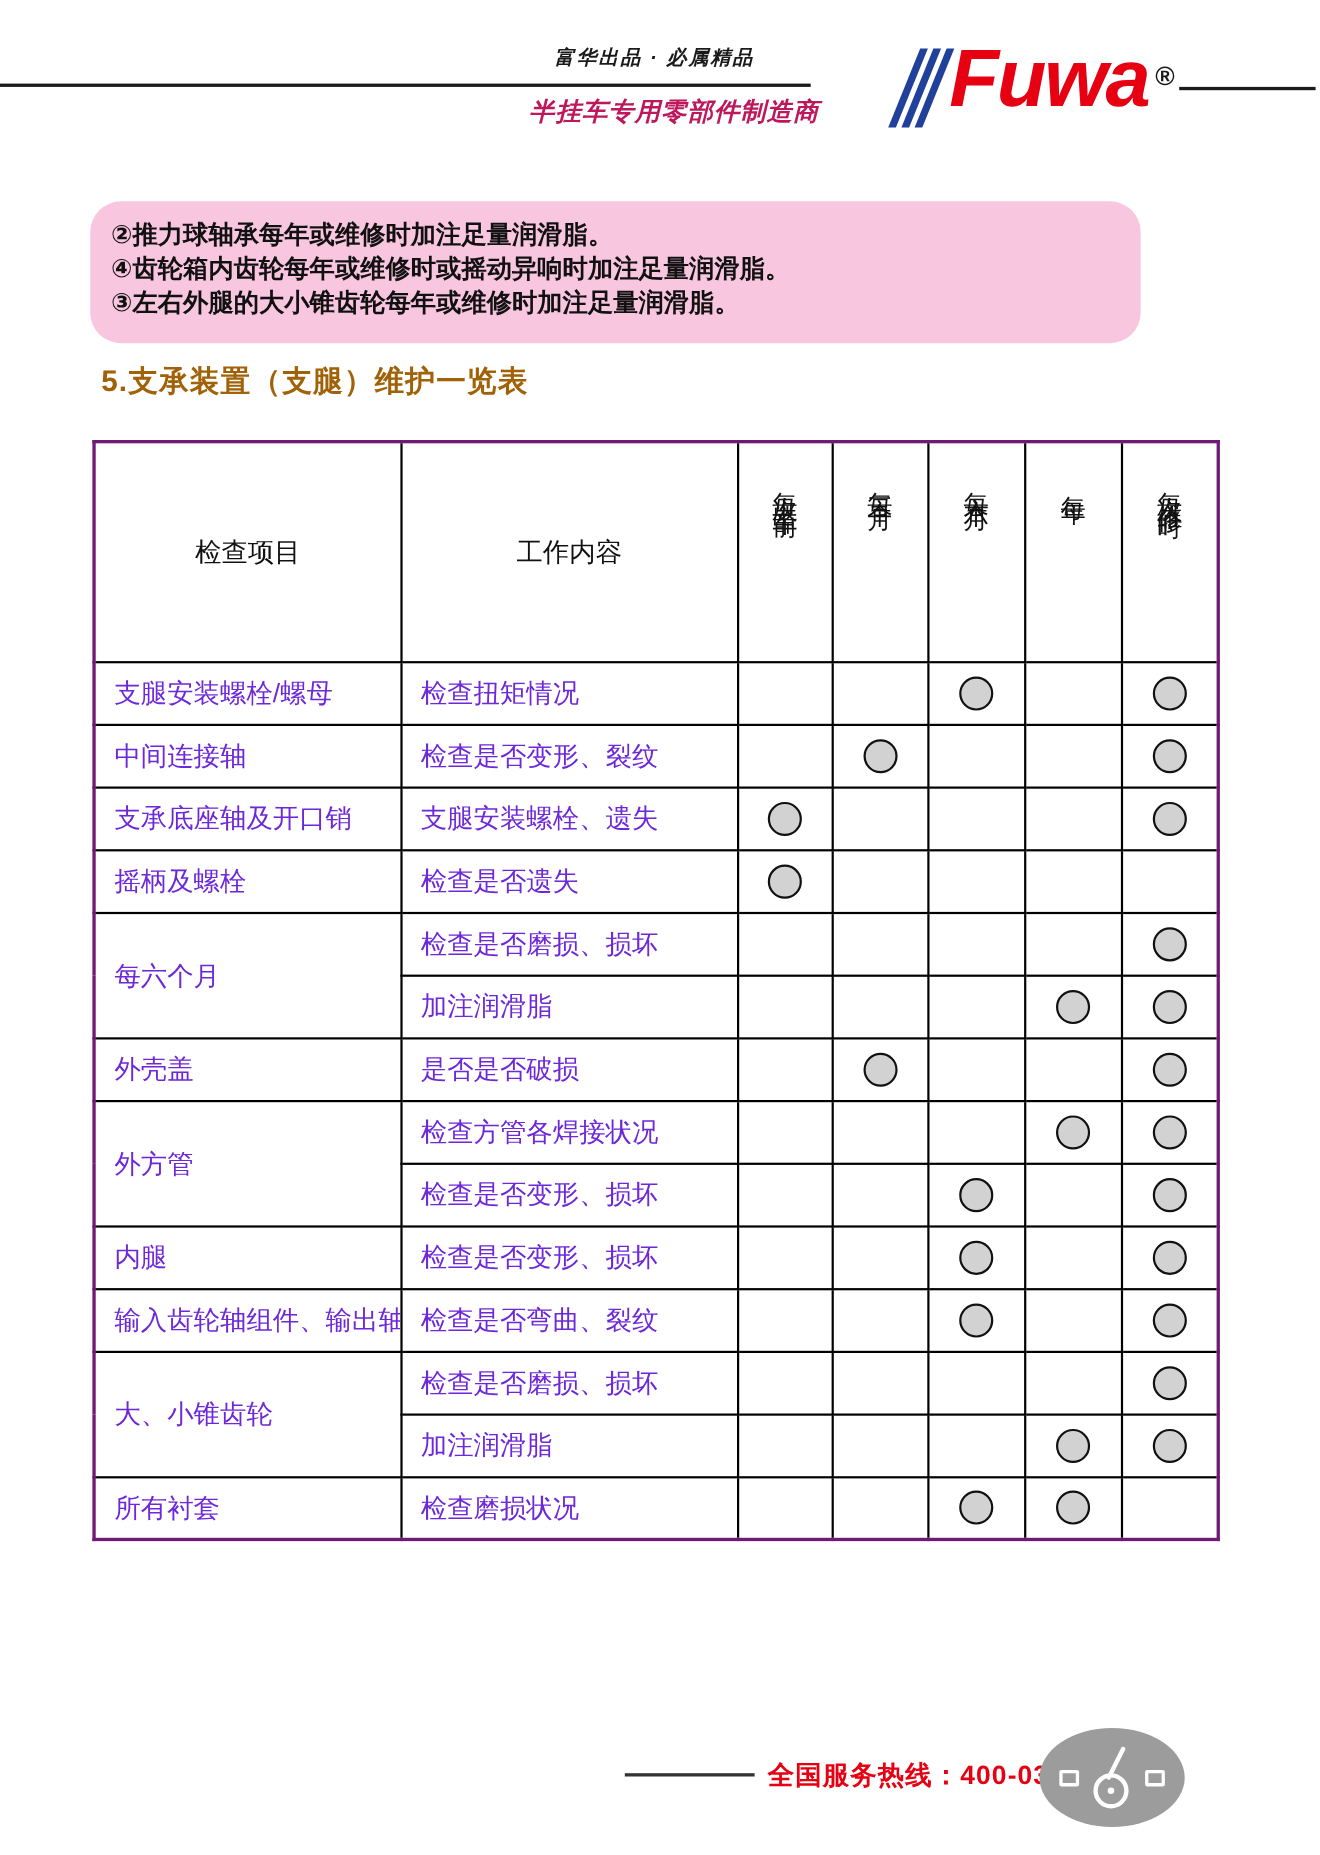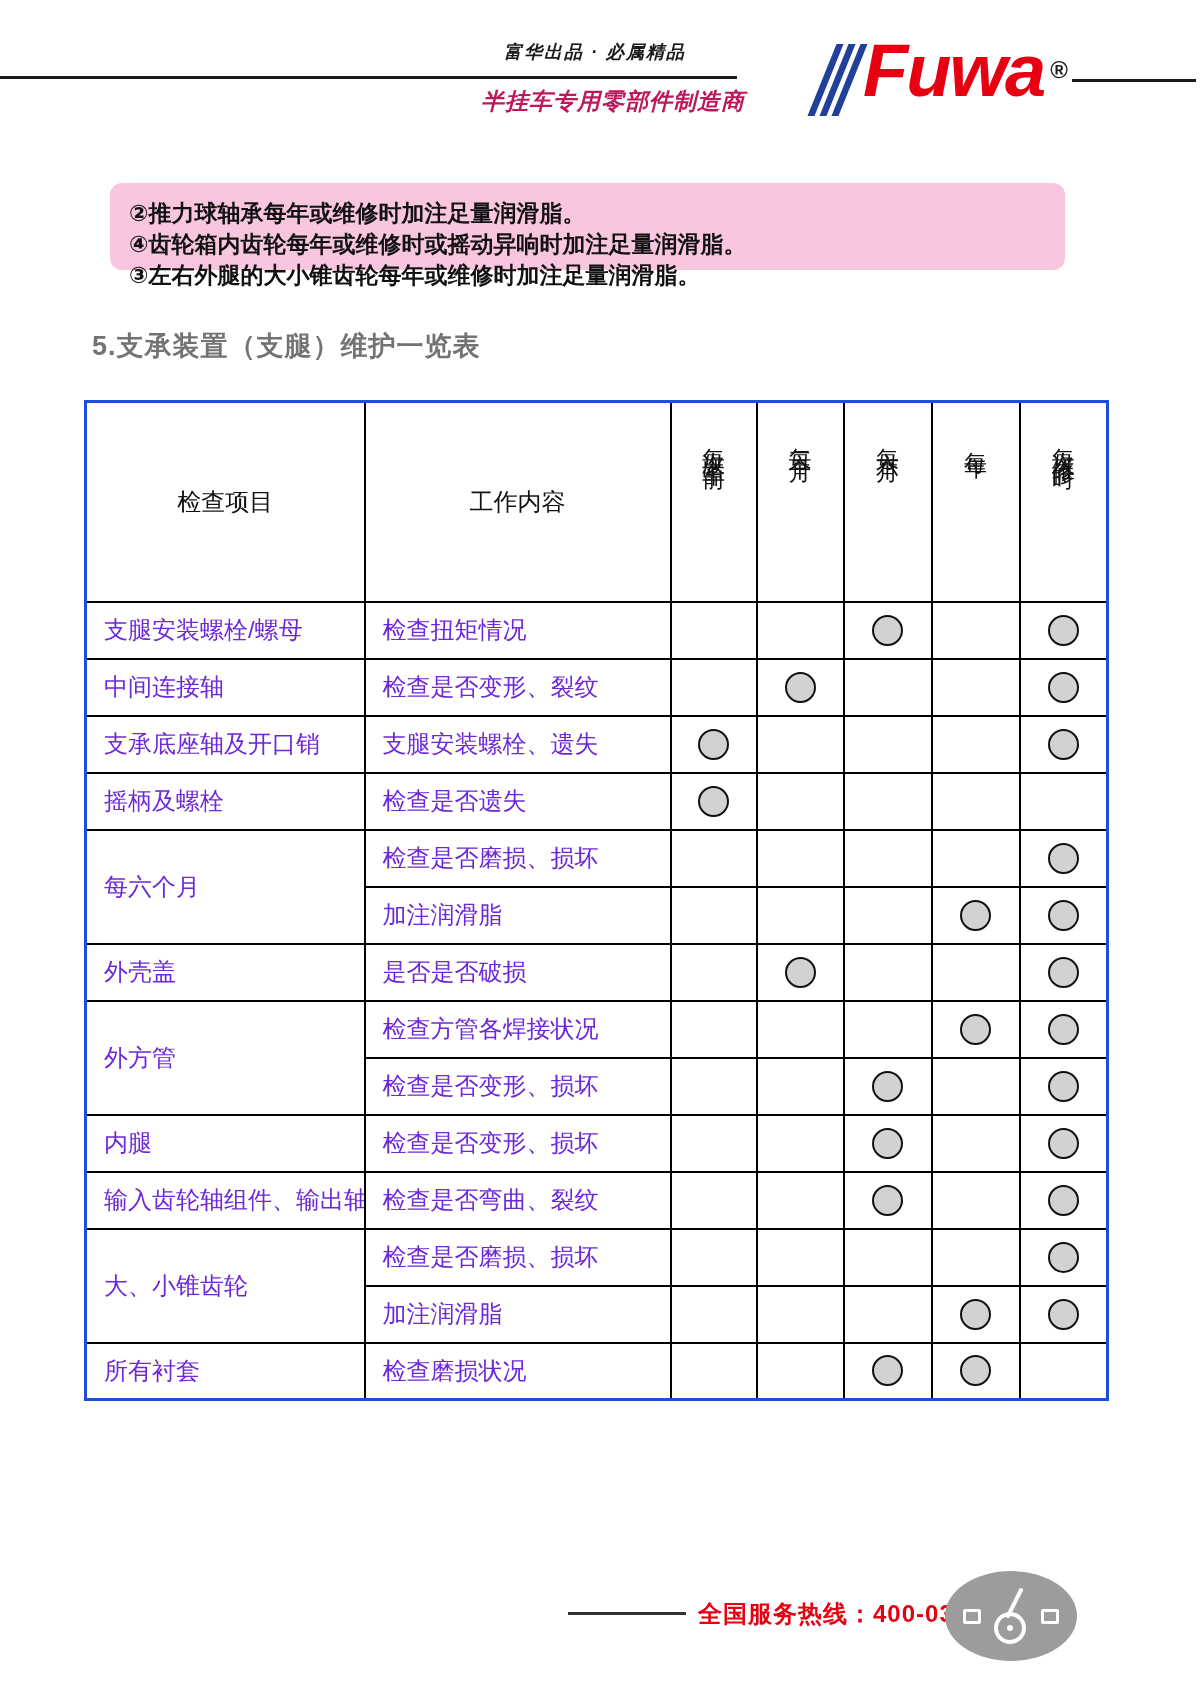--- a/index.html
+++ b/index.html
@@ -38,38 +38,38 @@
   .logo-reg {
     font-size:24px; font-weight:bold; color:#1a1a1a; margin-left:6px; margin-top:20px;
     font-style:normal;
   }
   .hdr-line-right {
     position:absolute; left:1072px; top:79px; width:124px; height:3px; background:#1a1a1a;
   }
 
   
   .notice {
-    position:absolute; left:82px; top:183px; width:955px; height:87px;
-    background:#f9c6e0; border-radius:12px; padding:15px 20px 0 19px;margin-left:28px;
+    position:absolute; left:82px; top:183px; width:955px; height:129px;
+    background:#f9c6e0; border-radius:28px; padding:15px 20px 0 19px;
   }
   .notice-line {
     font-size:23px; line-height:31px; font-weight:600; color:#111;
   }
 
   
   .section-title {
     position:absolute; left:92px; top:328px;
-    font-size:27px; font-weight:bold; color:#737373; letter-spacing:1px;
+    font-size:27px; font-weight:bold; color:#a16207; letter-spacing:1px;
   }
 
   
   table.maint {
     position:absolute; left:84px; top:400px; width:1024px;
     border-collapse:collapse; table-layout:fixed;
-    border:3px solid #1d4ed8;
+    border:3px solid #701a75;
   }
   table.maint th, table.maint td { border:2px solid #000; }
   table.maint thead tr { height:200px; }
   table.maint tbody tr { height:57px; }
   th.h-item, th.h-work {
     font-size:24px; font-weight:500; color:#111; text-align:center; vertical-align:middle;
   }
   th.h-freq { vertical-align:top; text-align:center; padding-top:26px; }
   .vtext {
     writing-mode:vertical-rl; text-orientation:upright;

